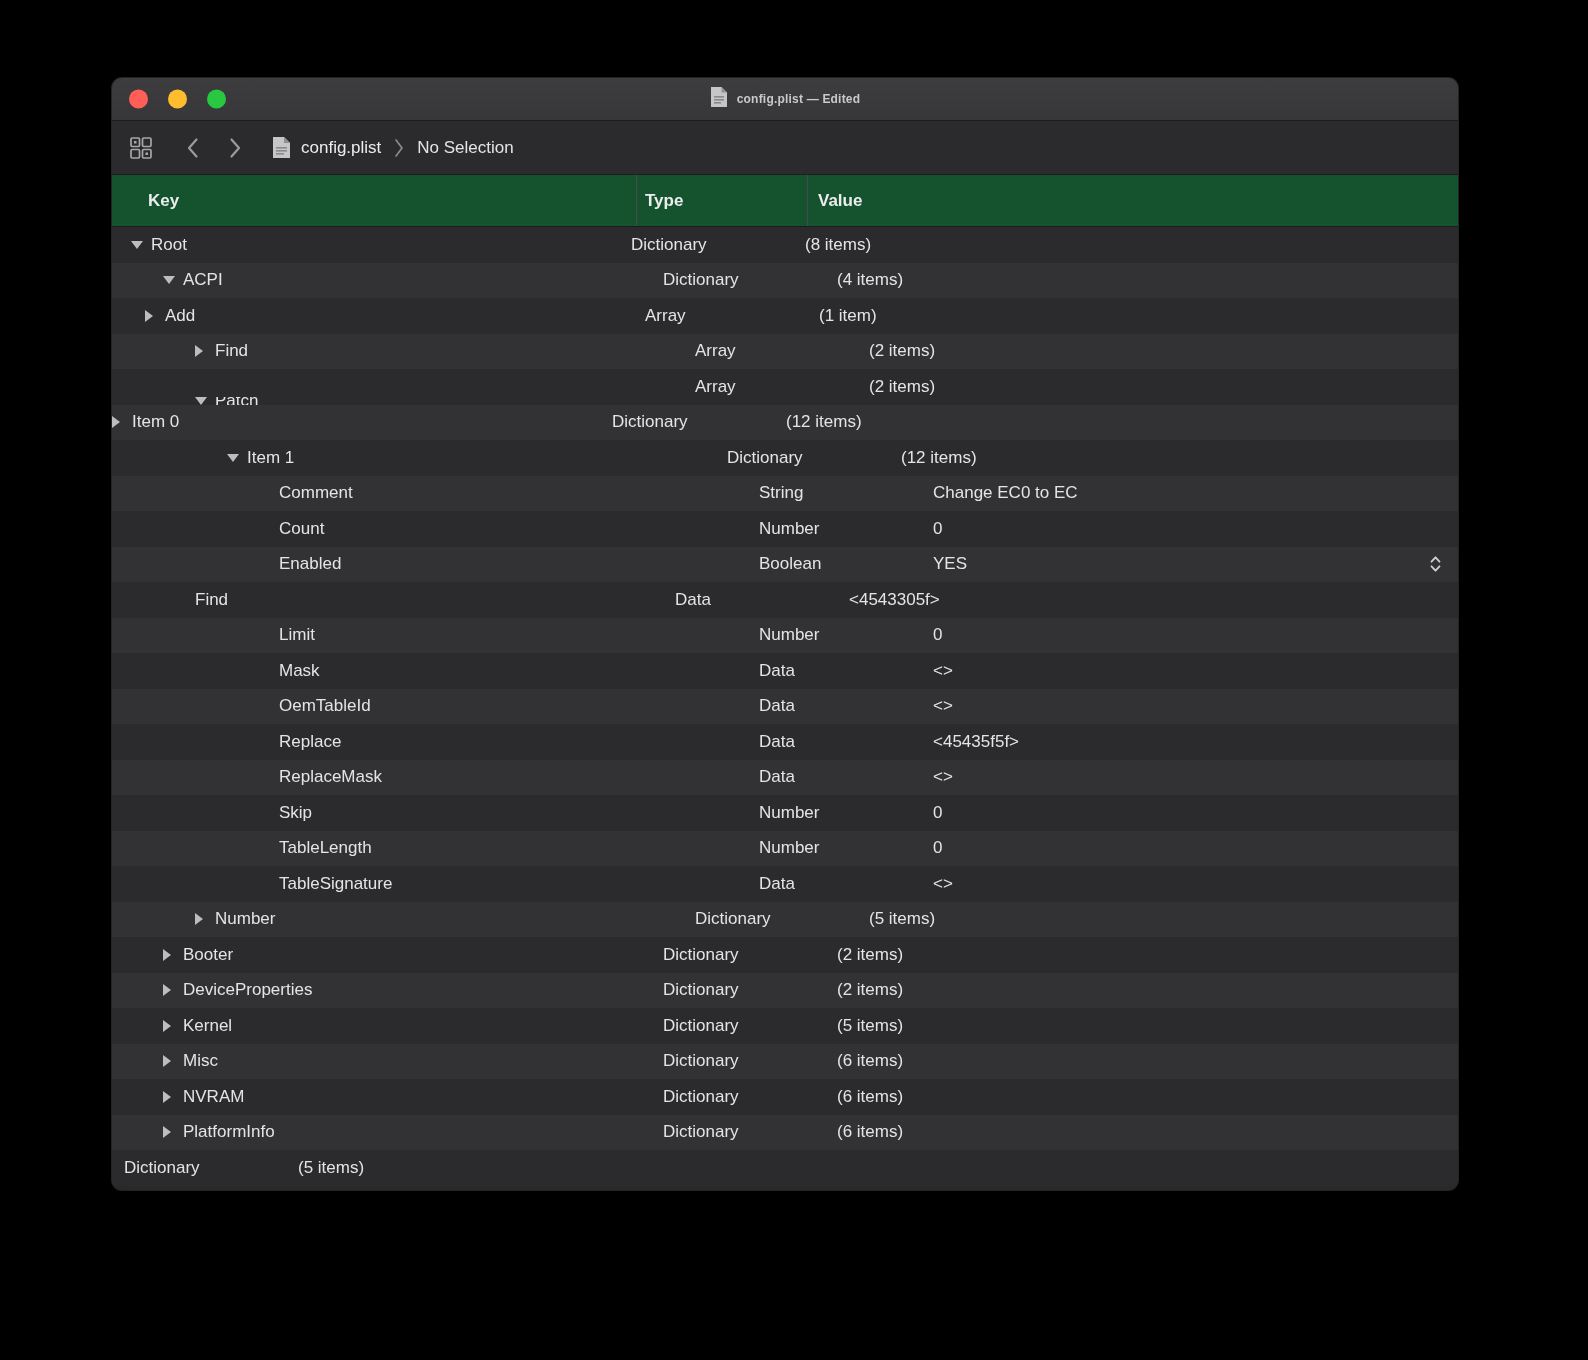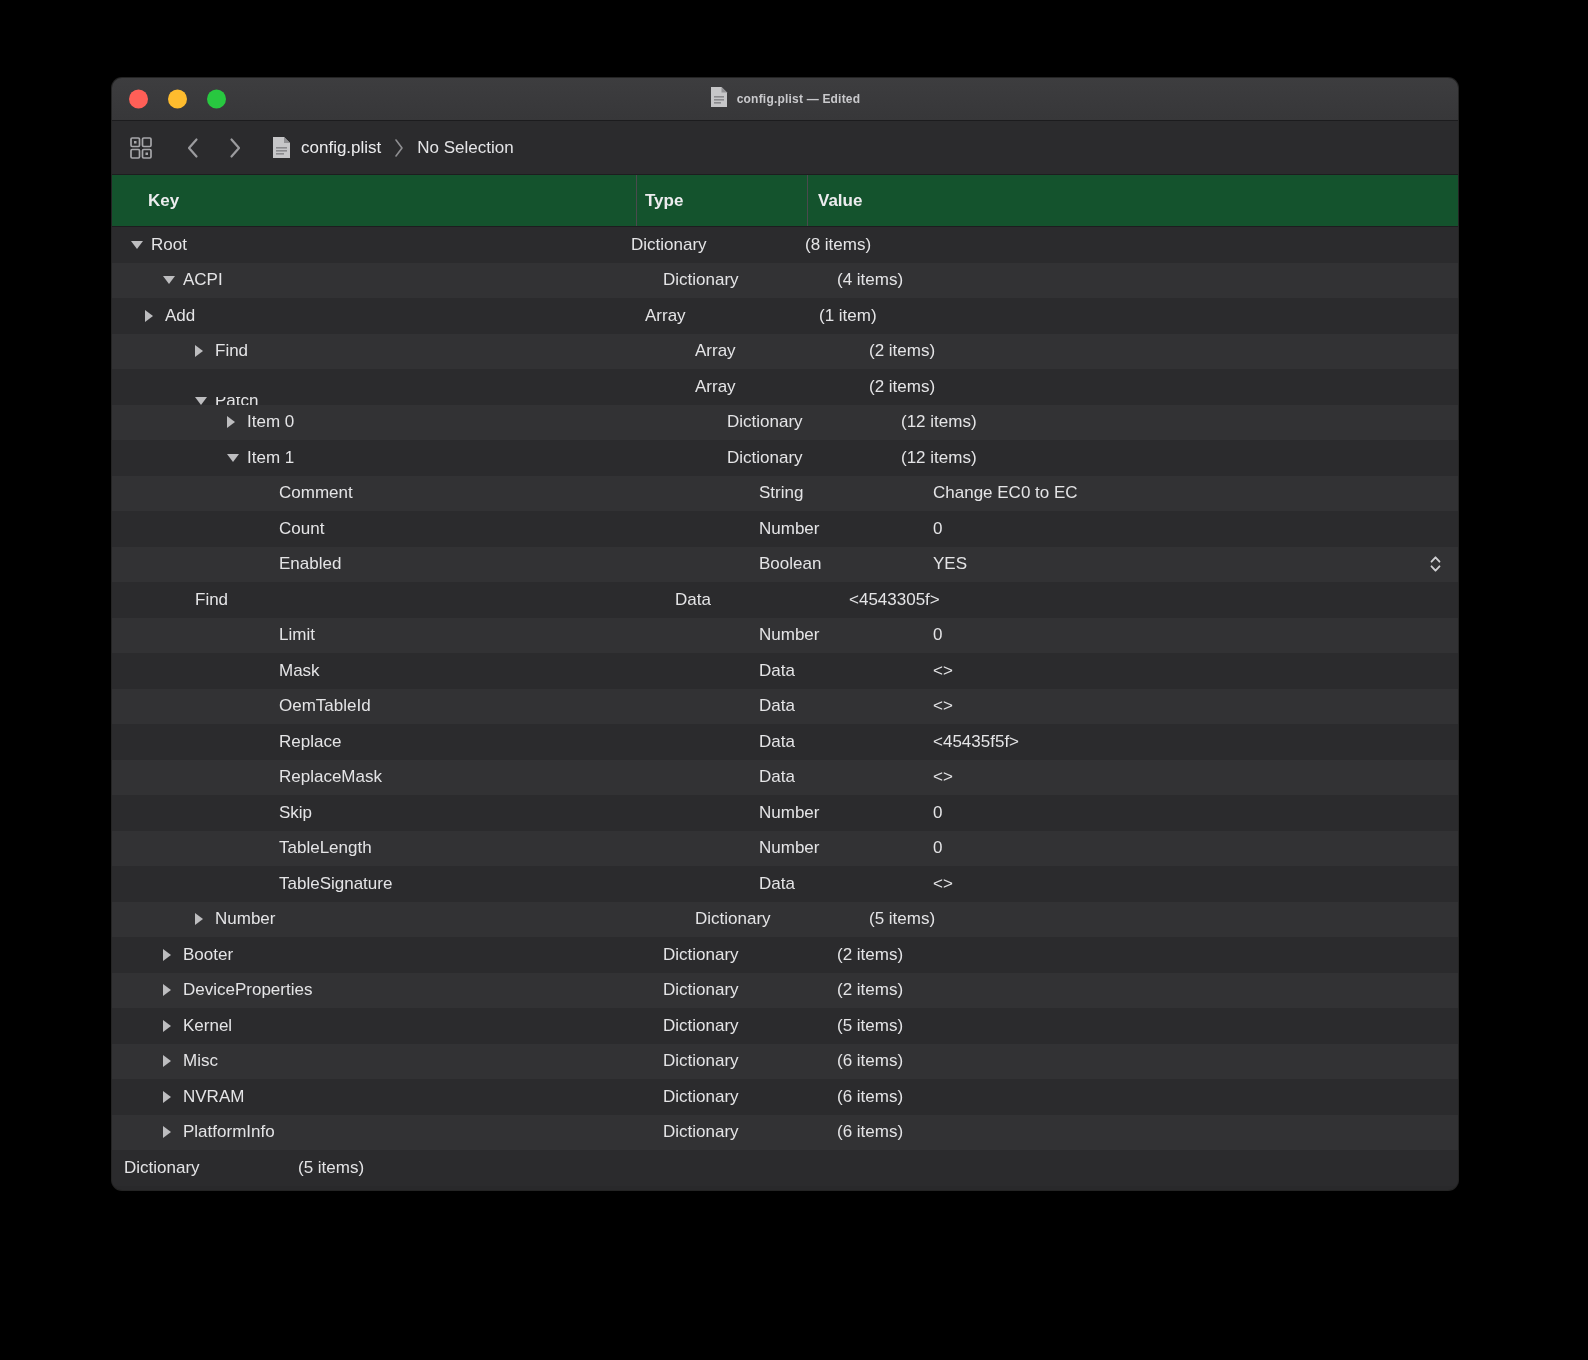--- a/index.html
+++ b/index.html
@@ -176,21 +176,21 @@
             <span class="tri-down"></span>
           </span>
           <span>Patch</span>
         </div>
         <div class="cell ctype">Array</div>
         <div class="cell cval">
           <span>(2 items)</span>
         </div>
       </div>
       <div class="row">
-        <div class="cell ckey" style="padding-left: 115px;">
+        <div class="cell ckey" style="">
           <span class="triwrap">
             <span class="tri-right"></span>
           </span>
           <span>Item 0</span>
         </div>
         <div class="cell ctype">Dictionary</div>
         <div class="cell cval">
           <span>(12 items)</span>
         </div>
       </div>

